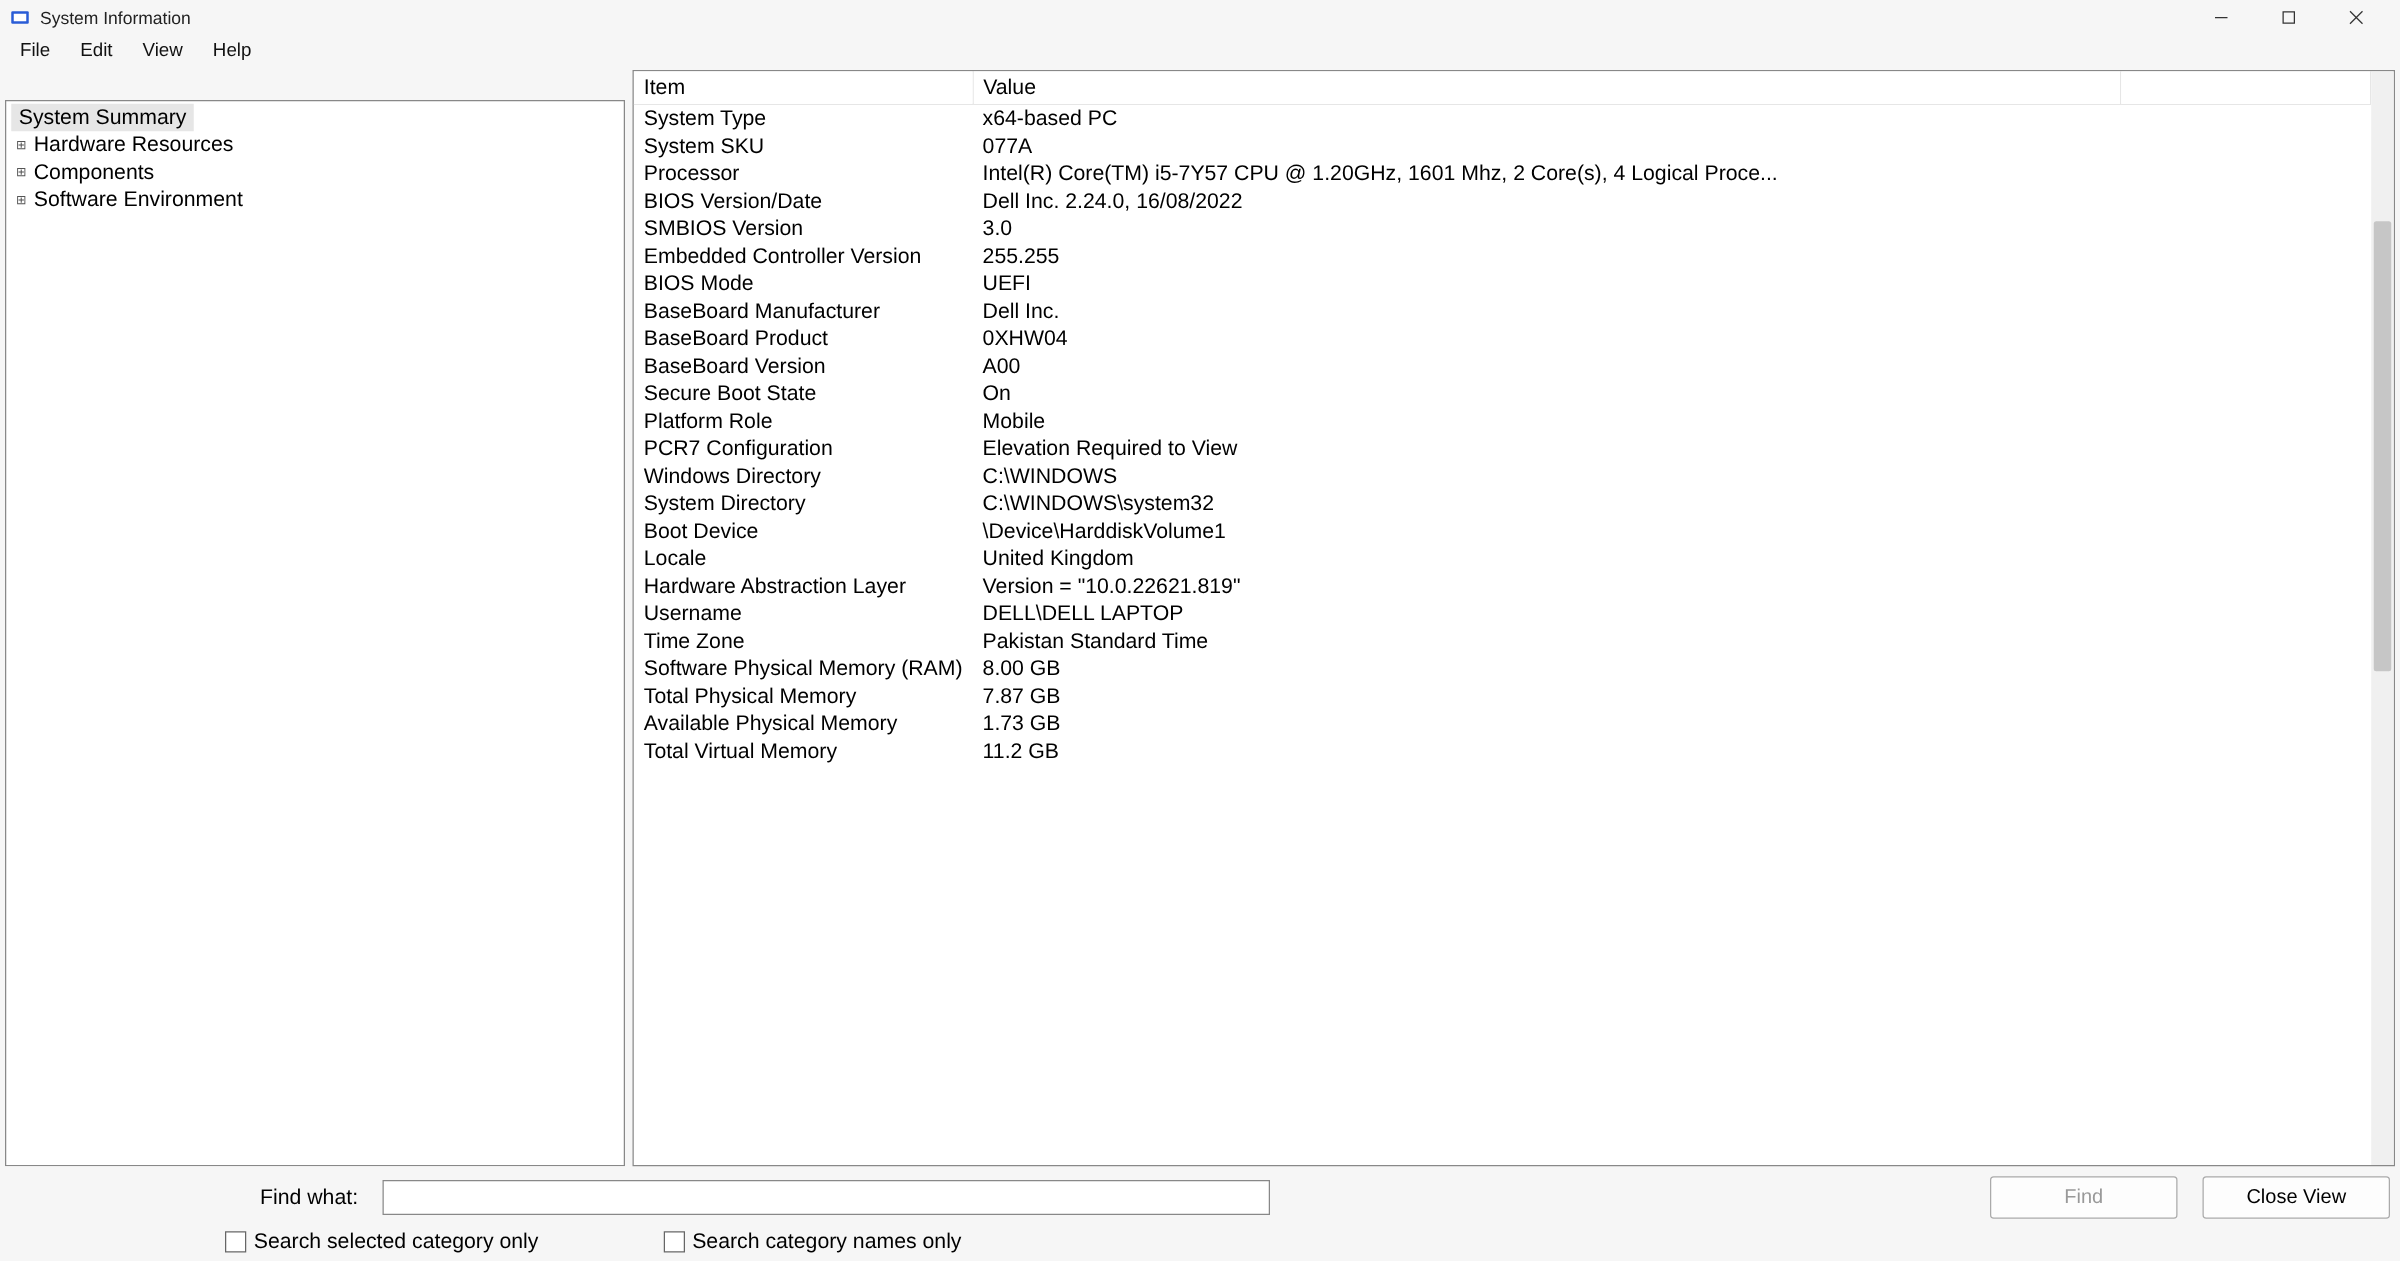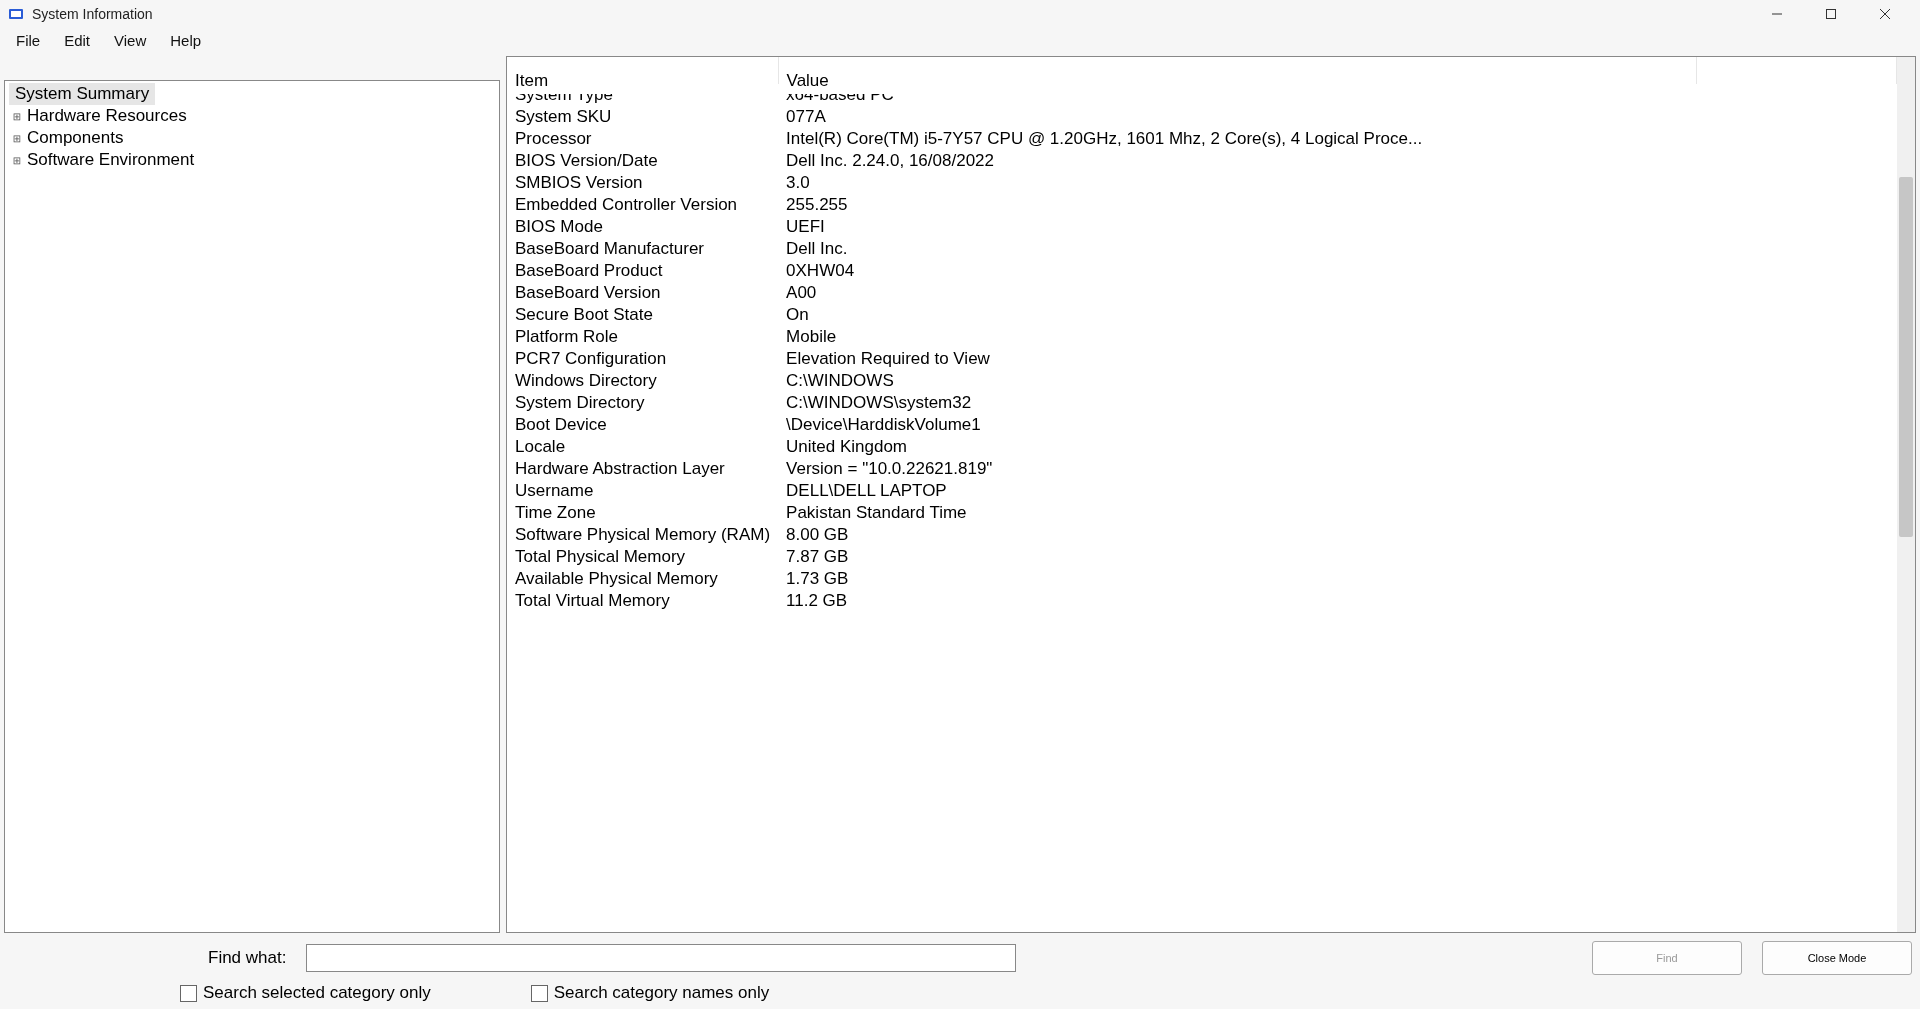--- a/index.html
+++ b/index.html
@@ -90,21 +90,21 @@
     .list-table { width: 100%; border-collapse: collapse; }
     .list-table th {
       text-align: left;
       font-weight: normal;
       font-size: 17px;
       padding: 3px 8px 3px 8px;
       border-bottom: 1px solid #e6e6e6;
       border-right: 1px solid #e6e6e6;
       background: #fff;
       position: sticky;
-      top: 11px;
+      top: 0;
     }
     .list-table td {
       font-size: 17px;
       padding: 1px 8px;
       white-space: nowrap;
       overflow: hidden;
       text-overflow: ellipsis;
     }
     .col-item { width: 236px; }
     .col-value { width: auto; }
@@ -135,21 +135,21 @@
       width: 710px; height: 28px;
       border: 1px solid #888;
       background: #fff;
       font-size: 15px;
       padding: 2px 6px;
     }
     .btn {
       width: 150px; height: 34px;
       border: 1px solid #aaa;
       background: #fdfdfd;
-      font-size: 11px;
+      font-size: 16px;
       border-radius: 3px;
     }
     .btn-disabled { color: #999; }
     .find-row2 { display: flex; align-items: center; gap: 100px; }
     .chk-wrap { display: flex; align-items: center; gap: 6px; font-size: 17px; }
     .chk {
       width: 17px; height: 17px; border: 1px solid #666;
       background: #fff;
     }
   </style>
@@ -353,21 +353,21 @@
     </div>
   </div>
 </div>
 
 <div class="find-area">
   <div class="find-row1">
     <span class="find-label">Find what:</span>
     <input class="find-input" type="text" value="" style="">
     <div style="flex:1"></div>
     <button class="btn btn-disabled">Find</button>
-    <button class="btn">Close Mode</button>
+    <button class="btn">Close View</button>
   </div>
   <div class="find-row2">
     <label class="chk-wrap">
       <span class="chk"></span>
       <span>Search selected category only</span>
     </label>
     <label class="chk-wrap">
       <span class="chk"></span>
       <span>Search category names only</span>
     </label>

